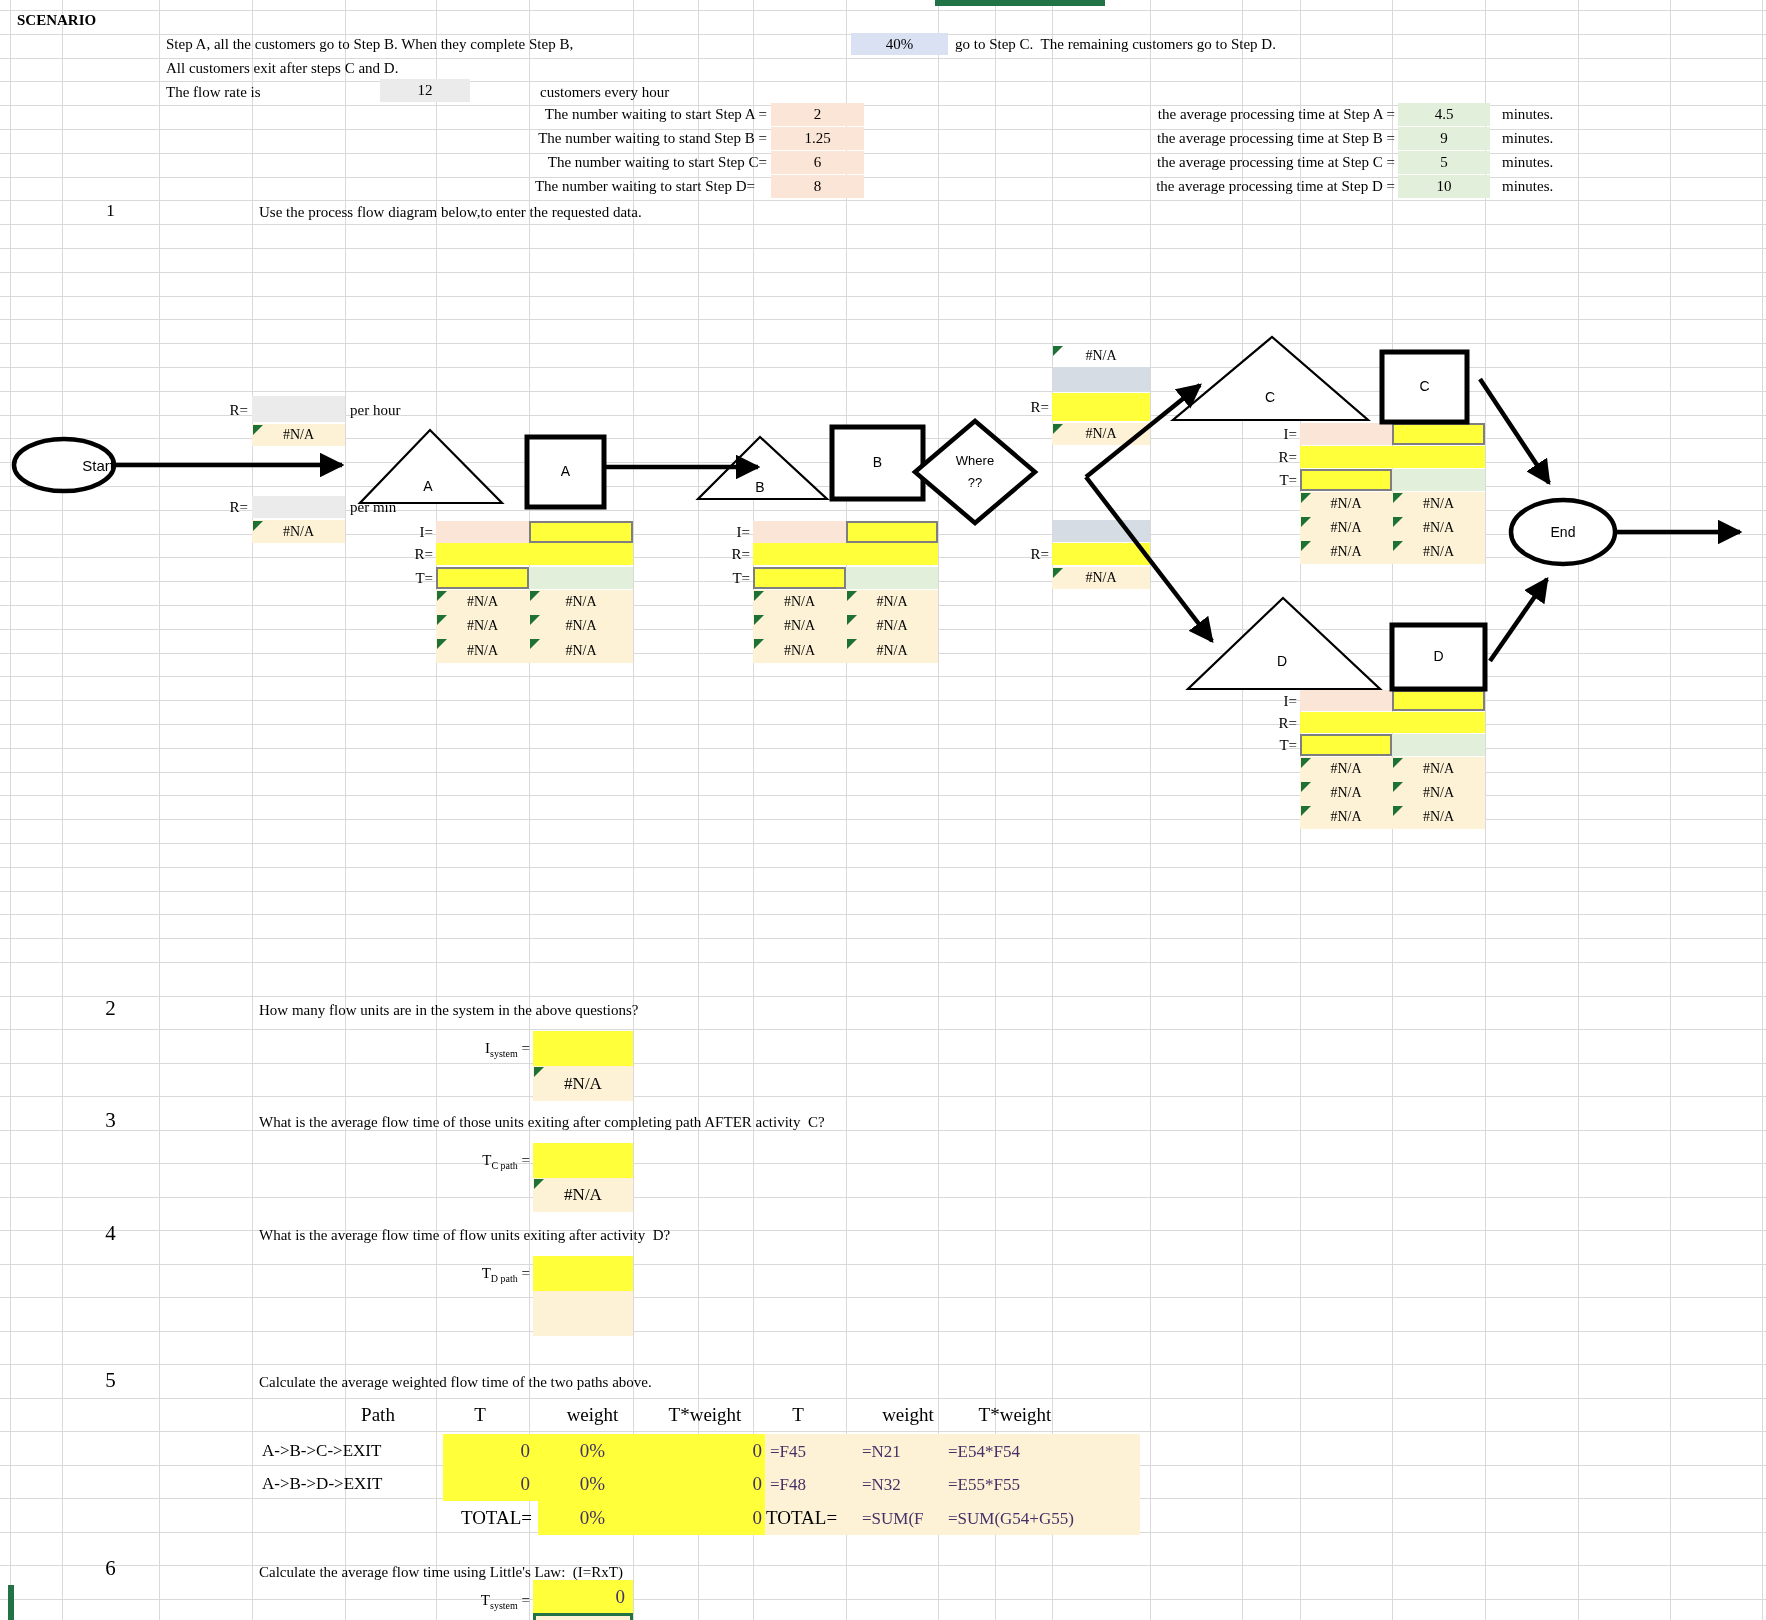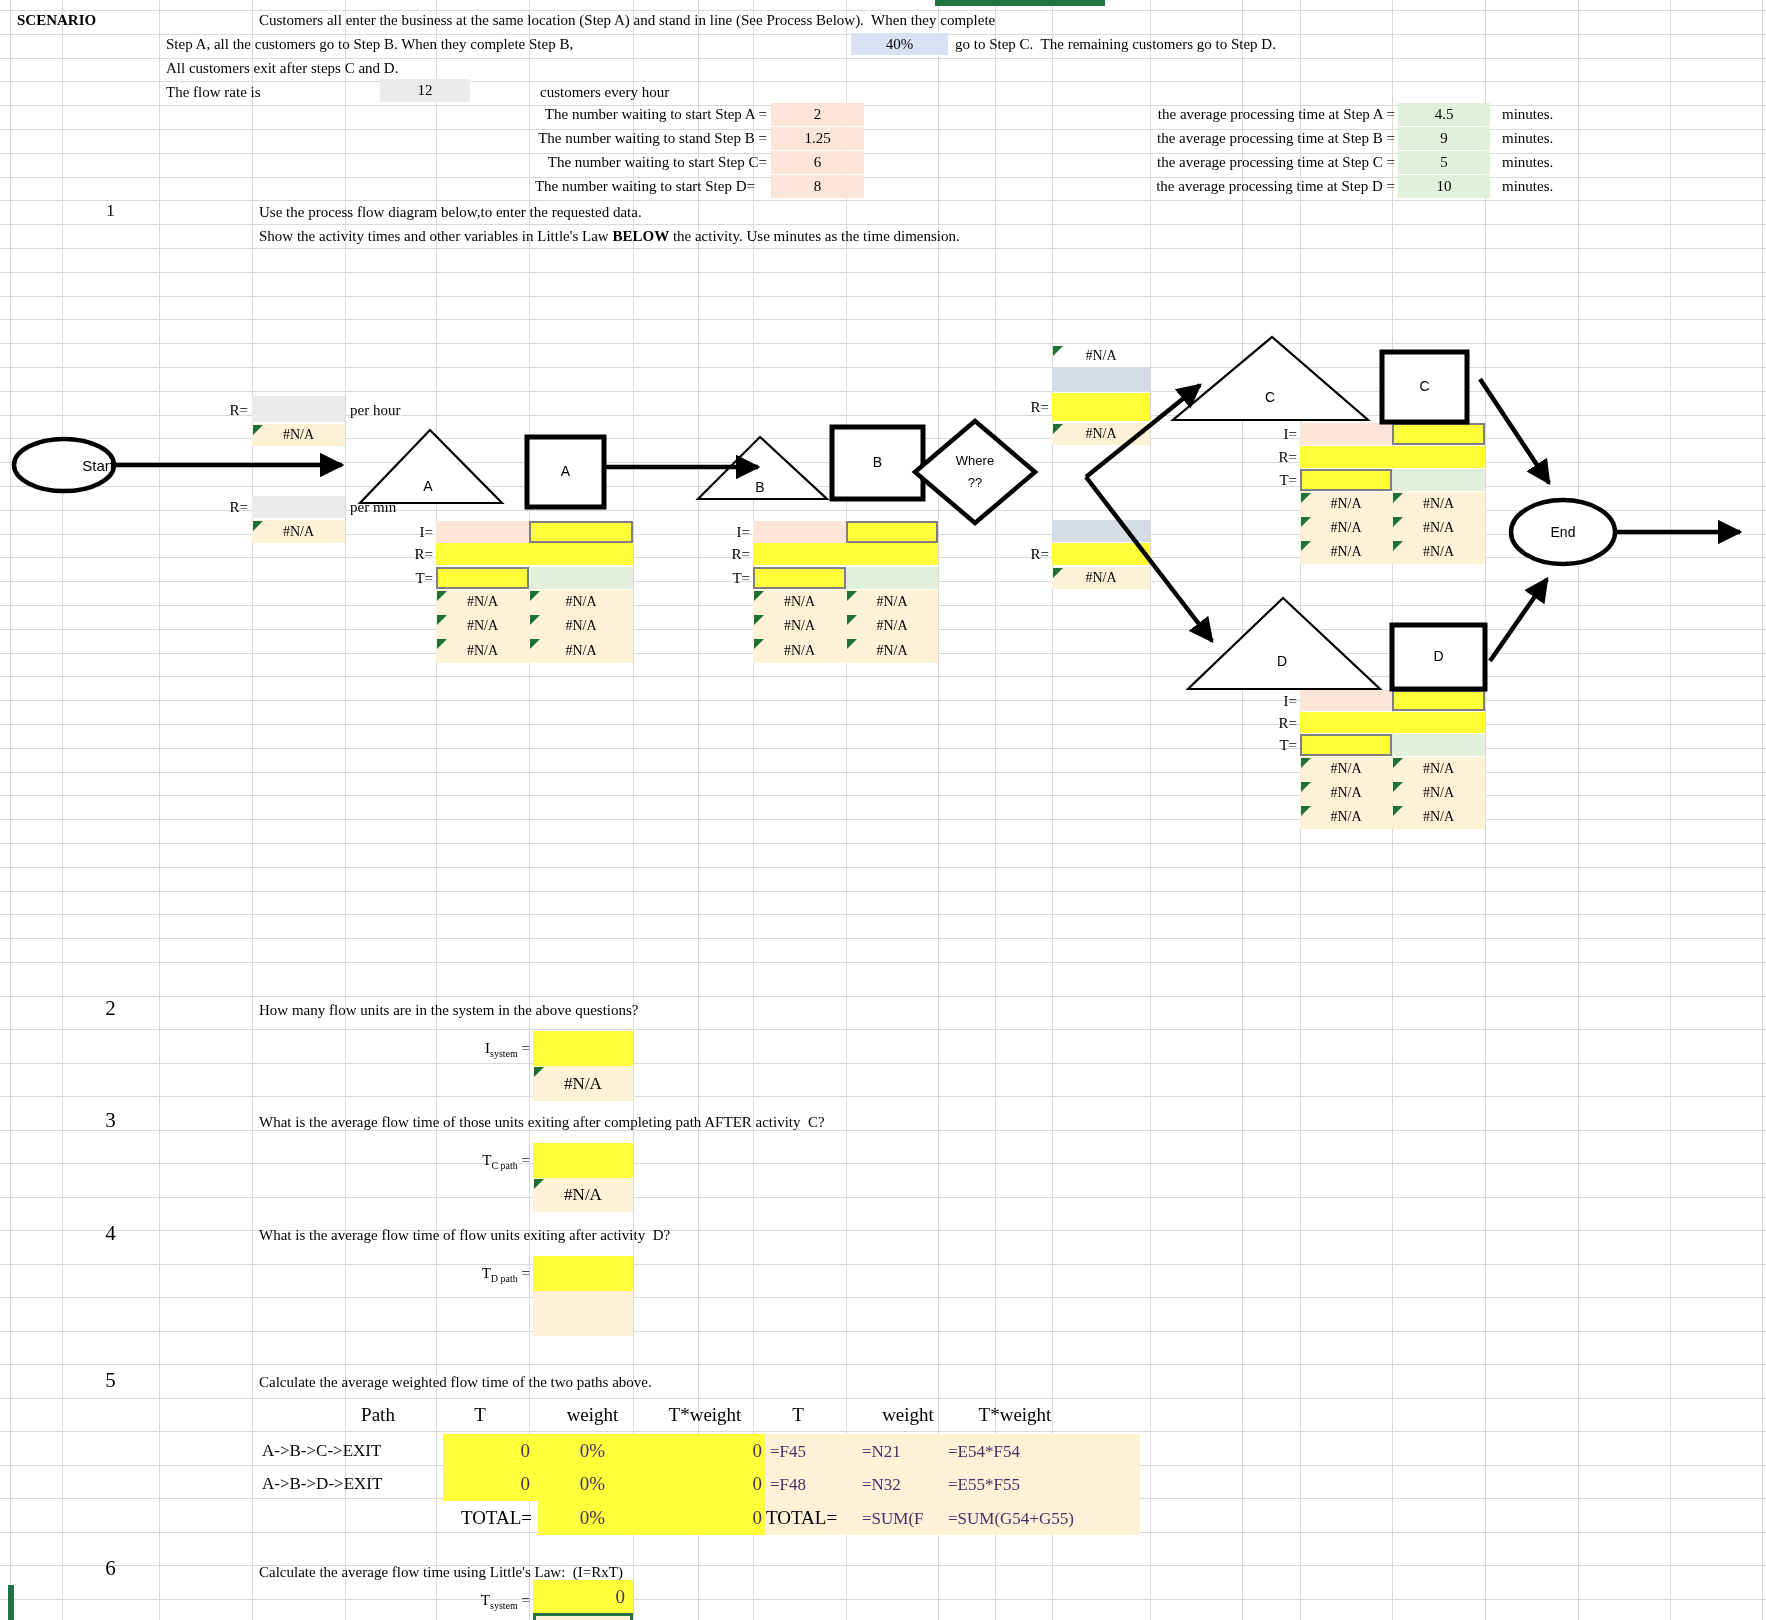--- a/index.html
+++ b/index.html
@@ -112,21 +112,20 @@
       <div class="gline" style="left: 0px; top: 1498px; width: 1766px; height: 1px;"></div>
       <div class="gline" style="left: 0px; top: 1531.5px; width: 1766px; height: 1px;"></div>
       <div class="gline" style="left: 0px; top: 1565px; width: 1766px; height: 1px;"></div>
       <div class="gline" style="left: 0px; top: 1598.5px; width: 1766px; height: 1px;"></div>
     </div>
 
   <div class="c" style="left:935px;top:0;width:170px;height:6px;background:#217346"></div>
   <div class="c" style="left:8px;top:1585px;width:6px;height:35px;background:#217346"></div>
 
   <div class="t b" style="left:17px;top:12px">SCENARIO</div>
-  <div class="t" style="left:259px;top:12px">Customers all enter the business at the same location (Step A) and stand in line (See Process Below).&nbsp; When they complete</div>
   <div class="t" style="left:166px;top:36px">Step A, all the customers go to Step B. When they complete Step B,</div>
   <div class="c lav flex" style="left:851px;top:33px;width:97px;height:22px;font-size:15px">40%</div>
   <div class="t" style="left:955px;top:36px">go to Step C.&nbsp; The remaining customers go to Step D.</div>
   <div class="t" style="left:166px;top:60px">All customers exit after steps C and D.</div>
   <div class="t" style="left:166px;top:84px">The flow rate is</div>
   <div class="c gry flex" style="left:380px;top:79px;width:90px;height:23px;font-size:15px">12</div>
   <div class="t" style="left:540px;top:84px">customers every hour</div>
 
   <div class="t ra" style="left:440px;top:106px;width:327px">The number waiting to start Step A =</div>
   <div class="c pch flex" style="left:771px;top:103px;width:93px;height:23px;font-size:15px">2</div>
@@ -145,21 +144,20 @@
   <div class="t" style="left:1502px;top:130px">minutes.</div>
   <div class="t ra" style="left:1060px;top:154px;width:335px">the average processing time at Step C =</div>
   <div class="c grn flex" style="left:1398px;top:151px;width:92px;height:23px;font-size:15px">5</div>
   <div class="t" style="left:1502px;top:154px">minutes.</div>
   <div class="t ra" style="left:1060px;top:178px;width:335px">the average processing time at Step D =</div>
   <div class="c grn flex" style="left:1398px;top:175px;width:92px;height:23px;font-size:15px">10</div>
   <div class="t" style="left:1502px;top:178px">minutes.</div>
 
   <div class="t" style="left:62px;top:201px;width:97px;text-align:center;font-size:17px">1</div>
   <div class="t" style="left:259px;top:204px">Use the process flow diagram below,to enter the requested data.</div>
-  <div class="t" style="left:259px;top:228px"><span>Show the activity times and other variables in Little's Law </span><span class="b">BELOW</span><span> the activity. Use minutes as the time dimension.</span></div>
 
   <div class="t ra" style="left:205px;top:402px;width:43px">R=</div>
   <div class="c gry" style="left:252px;top:396px;width:93px;height:26px"></div>
   <div class="t" style="left:350px;top:402px">per hour</div>
   <div class="c crm tri flex na" style="left:252px;top:424px;width:93px;height:22px">#N/A</div>
   <div class="t ra" style="left:205px;top:499px;width:43px">R=</div>
   <div class="c gry" style="left:252px;top:496px;width:93px;height:22px"></div>
   <div class="t" style="left:350px;top:499px">per min</div>
   <div class="c crm tri flex na" style="left:252px;top:520px;width:93px;height:23px">#N/A</div>
 

